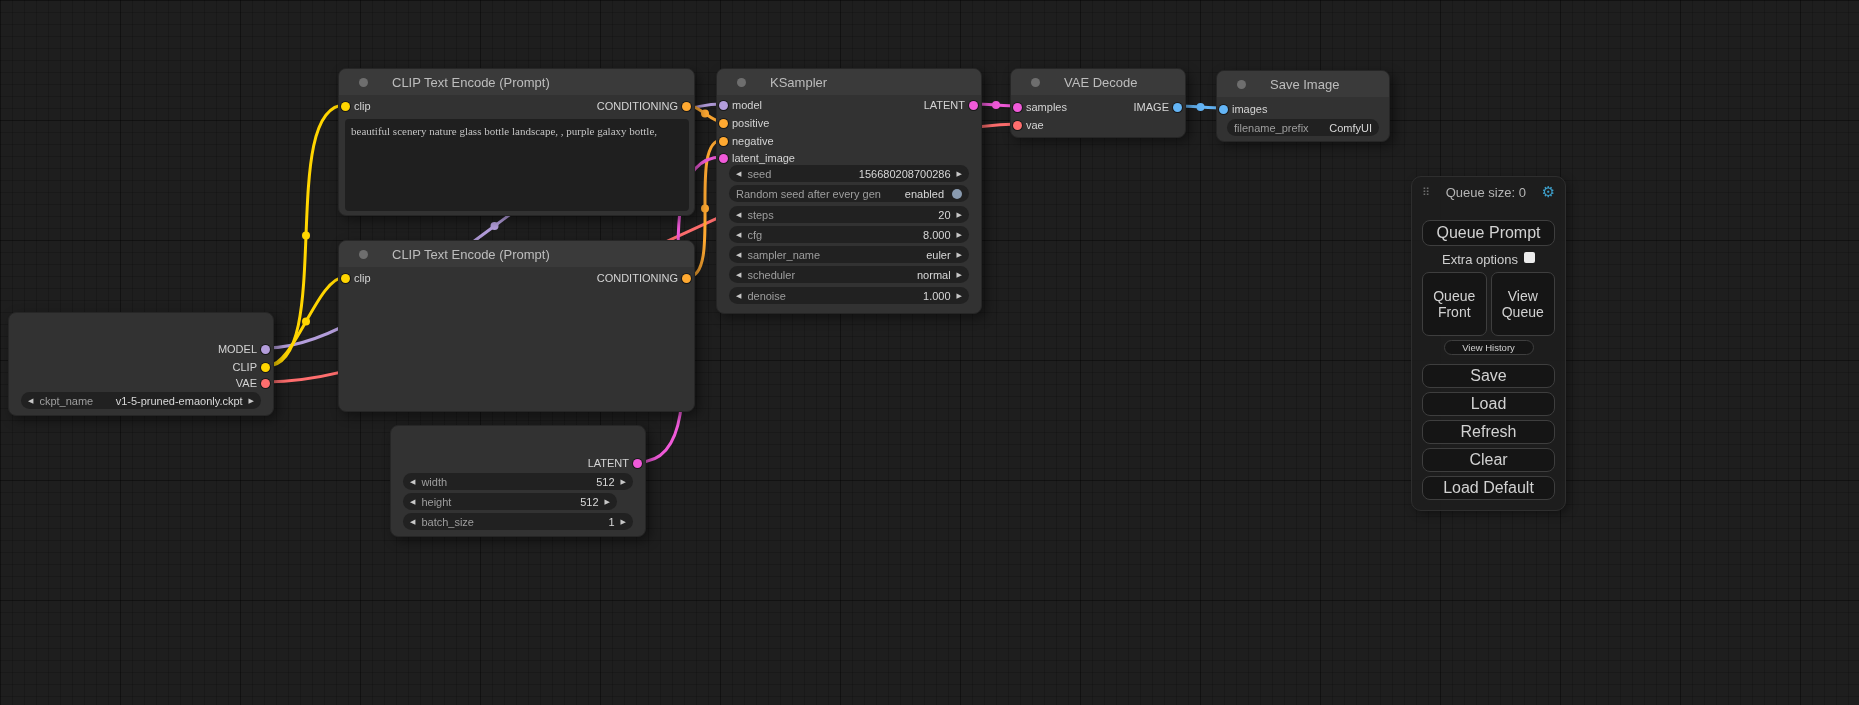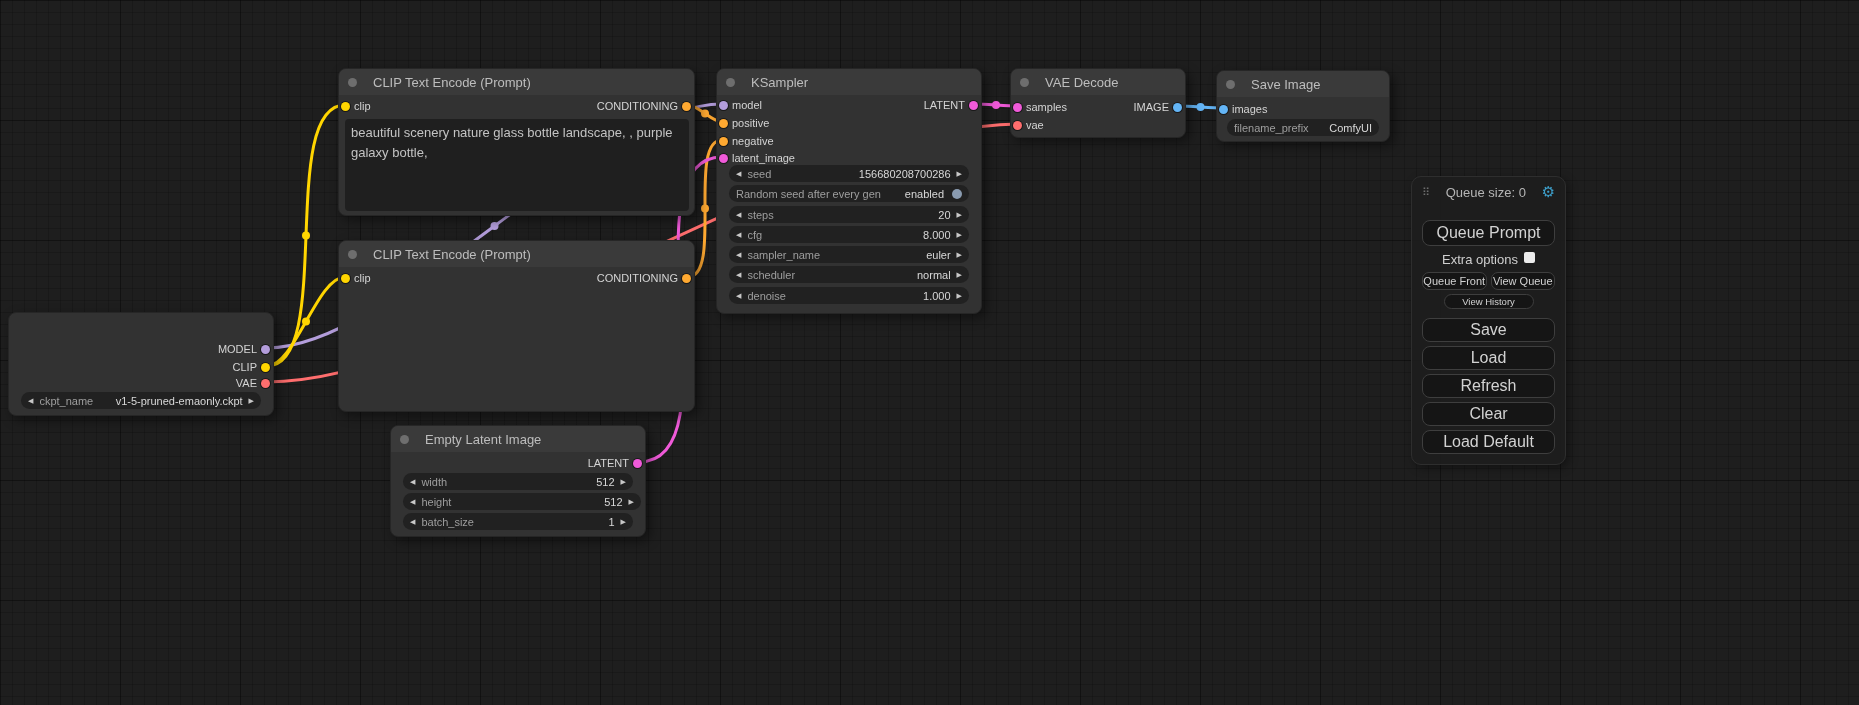--- a/index.html
+++ b/index.html
@@ -10,50 +10,50 @@
       linear-gradient(rgba(0,0,0,.16) 1px,transparent 1px),
       linear-gradient(90deg,rgba(0,0,0,.16) 1px,transparent 1px),
       linear-gradient(rgba(0,0,0,.30) 1px,transparent 1px),
       linear-gradient(90deg,rgba(0,0,0,.30) 1px,transparent 1px);
     background-size:12px 12px,12px 12px,120px 120px,120px 120px}
   #wires{position:absolute;left:0;top:0;z-index:1}
   .wire{fill:none;stroke-width:3;stroke-linecap:round}
   .node{position:absolute;background:#323232;border:1px solid #262626;border-radius:8px;
     box-shadow:4px 4px 12px rgba(0,0,0,.45);z-index:2}
   .ntitle{position:absolute;left:0;top:0;right:0;height:26px;background:#3a3a3a;
-    border-radius:7px 7px 0 0;display:flex;align-items:center;padding:0 9px;gap:16px}
+    border-radius:7px 7px 0 0;display:flex;align-items:center;padding:0 20px;gap:24px}
   .collapse-dot{width:9px;height:9px;border-radius:50%;background:#6e6e6e;flex:none}
   .ntext{font-size:13px;color:#bdbdbd;white-space:nowrap}
   .slabel{position:absolute;font-size:11px;color:#d4d4d4;white-space:nowrap}
   .sdot{position:absolute;width:9px;height:9px;border-radius:50%;
     box-shadow:0 0 0 1px rgba(0,0,0,.5);z-index:3}
   .widget{position:absolute;height:17px;background:#212121;border-radius:9px;display:flex;
     align-items:center;font-size:11px;padding:0 7px;gap:6px;cursor:pointer}
   .warr{font-size:7px;color:#c8c8c8;line-height:1;flex:none}
   .wname{color:#9e9e9e;white-space:nowrap}
   .wval{margin-left:auto;color:#d8d8d8;white-space:nowrap}
   .toggle-dot{width:10px;height:10px;border-radius:50%;flex:none;margin-left:2px}
   .textarea{position:absolute;background:#1f1f1f;border-radius:4px;
-    font-family:Liberation Sans, sans-serif;font-size:13px;line-height:1.5;color:#c3c3c3;
+    font-family:Liberation Serif, serif;font-size:11px;line-height:1.5;color:#c3c3c3;
     padding:4px 6px;white-space:pre-wrap;overflow:hidden}
   #menu{position:absolute;left:1411px;top:176px;width:155px;z-index:4;
     background:rgba(29,29,29,.95);border:1px solid #2e2e2e;border-radius:10px;
     padding:5px 10px 10px;box-shadow:3px 3px 10px rgba(0,0,0,.4)}
   .menu-header{display:flex;align-items:center;gap:4px;height:20px}
   .drag-handle{color:#6e6e6e;font-size:11px;cursor:move;flex:none}
   .queue-size{flex:1;text-align:center;font-size:13px;color:#b5b5b5}
   .gear{font-size:15px;flex:none;cursor:pointer}
   button.btn{display:block;width:100%;background:#151515;border:1px solid #3e3e3e;
     border-radius:8px;color:#d2d2d2;text-align:center;font-family:inherit;cursor:pointer}
   .btn.qp{font-size:16px;padding:3px 0;margin-top:18px}
   .extra-row{display:flex;justify-content:center;gap:6px;
     margin:6px 0 5px;font-size:13px;color:#cfcfcf}
   .checkbox{width:11px;height:11px;background:#ececec;border-radius:2px;cursor:pointer}
   .small-row{display:flex;gap:4px}
-  .btn.small{font-size:11px;padding:2px 0;border-radius:7px}
+  .btn.small{font-size:14px;padding:15px 0;border-radius:7px}
   .btn.pill{font-size:9.5px;width:90px;margin:4px auto 9px;padding:1px 0;border-radius:8px}
   .btn.big{font-size:16px;padding:2px 5px;margin-top:4px}
 </style>
 </head>
 <body>
 
 <div id="canvas">
 
   <svg id="wires" width="1859" height="705">
     <path class="wire" d="M267,348 C394,348 595,104 722,104" stroke="#B39DDB"></path>
@@ -108,33 +108,29 @@
       <span class="collapse-dot"></span>
       <span class="ntext">CLIP Text Encode (Prompt)</span>
     </div>
     <span class="sdot" style="top: 33px; left: 2px; background-color: rgb(255, 213, 0);"></span>
     <span class="slabel" style="top:31px;left:15px">clip</span>
     <span class="slabel" style="top:31px;right:16px">CONDITIONING</span>
     <span class="sdot" style="top: 33px; right: 3px; background-color: rgb(255, 169, 49);"></span>
   </div>
 
   <div class="node" style="left:390px;top:425px;width:256px;height:112px">
-    <div class="ntitle">
-      <span class="collapse-dot"></span>
-      <span class="ntext">Empty Latent Image</span>
-    </div>
     <span class="slabel" style="top:31px;right:16px">LATENT</span>
     <span class="sdot" style="top: 33px; right: 3px; background-color: rgb(240, 90, 217);"></span>
     <div class="widget" style="left:12px;right:12px;top:47px">
       <span class="warr">◀</span>
       <span class="wname">width</span>
       <span class="wval">512</span>
       <span class="warr">▶</span>
     </div>
-    <div class="widget" style="left:12px;right:4px;top:67px">
+    <div class="widget" style="left:12px;right:28px;top:67px">
       <span class="warr">◀</span>
       <span class="wname">height</span>
       <span class="wval">512</span>
       <span class="warr">▶</span>
     </div>
     <div class="widget" style="left:12px;right:12px;top:87px">
       <span class="warr">◀</span>
       <span class="wname">batch_size</span>
       <span class="wval">1</span>
       <span class="warr">▶</span>

